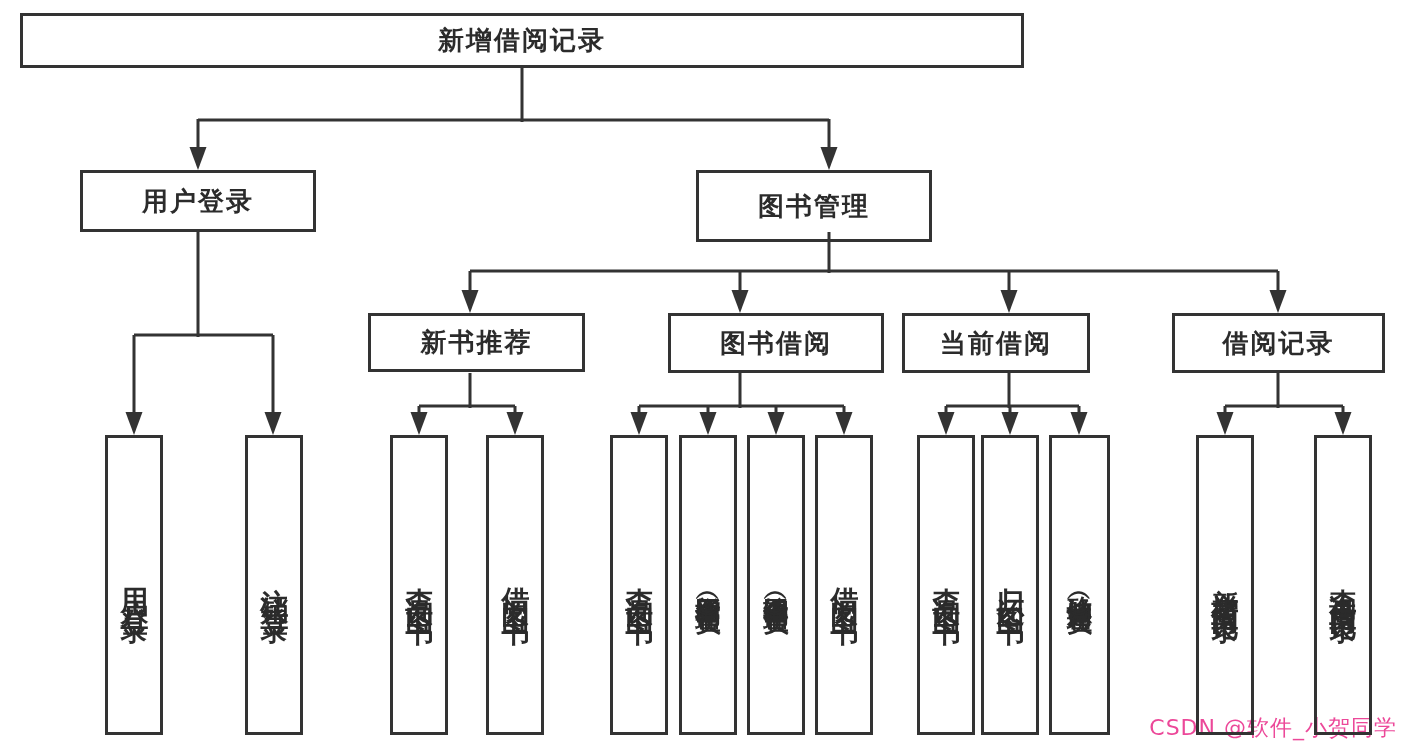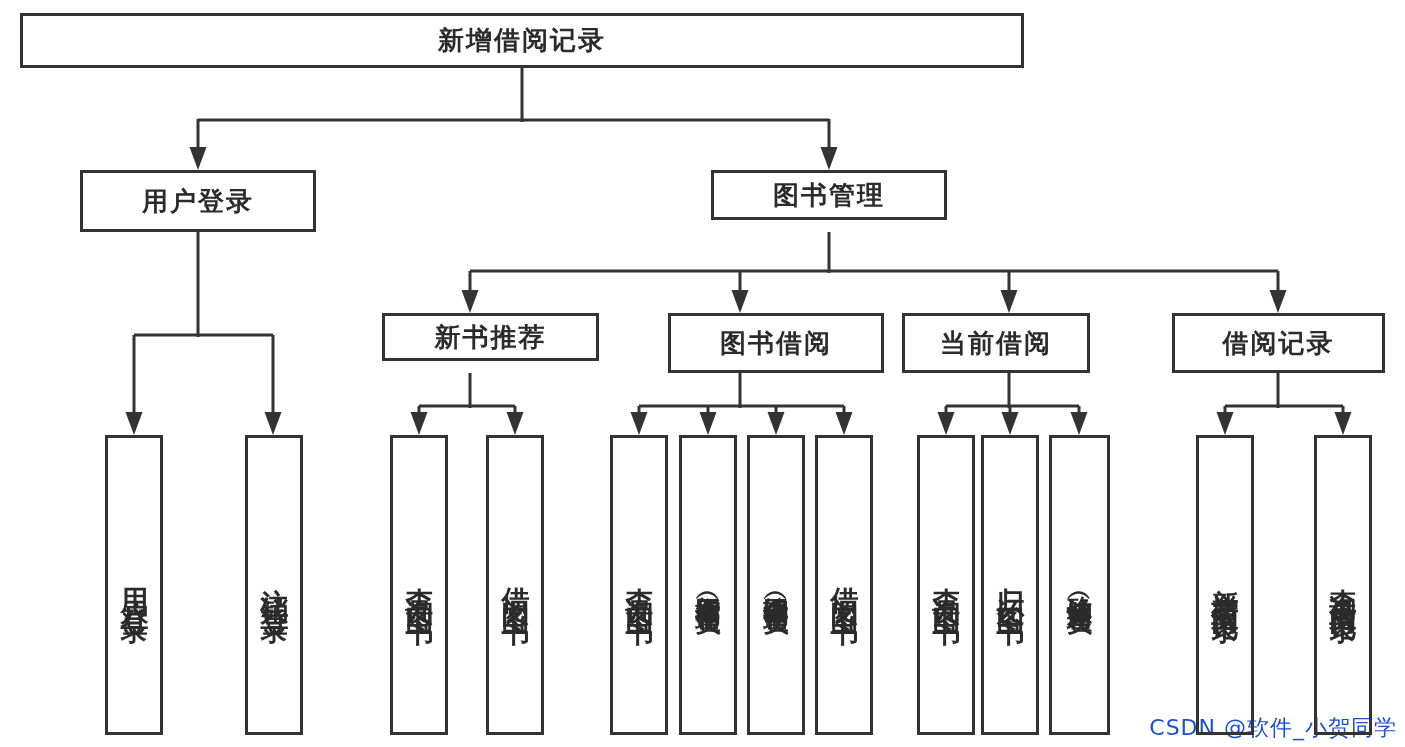--- a/index.html
+++ b/index.html
@@ -16,21 +16,21 @@
   .vbox{
     position:absolute;box-sizing:border-box;border:3px solid #333333;background:transparent;
     display:flex;align-items:center;justify-content:center;z-index:2;font-weight:600;
   }
   .vbox span{writing-mode:vertical-rl;text-orientation:mixed;display:block;}
   .v4 span{font-size:28px;letter-spacing:10px;}
   .v6 span{font-size:27px;letter-spacing:6px;}
   .v9 span{font-size:25px;letter-spacing:2px;}
   .watermark{
     position:absolute;right:8px;bottom:4px;z-index:0;
-    font-size:22px;color:#1d4ed8;letter-spacing:1px;white-space:nowrap;
+    font-size:22px;color:#ec4899;letter-spacing:1px;white-space:nowrap;
   }
 </style>
 </head>
 <body>
 
 <div id="canvas">
 
   <svg id="connectors" width="1405" height="747" viewBox="0 0 1405 747" aria-hidden="true">
     <path d="M522 68 V122
              M198 120 H829  M198 119 V150  M829 119 V150
@@ -59,23 +59,23 @@
         <polygon points="1001.5,412 1018.5,412 1010,435"></polygon>
         <polygon points="1070.5,412 1087.5,412 1079,435"></polygon>
         <polygon points="1216.5,412 1233.5,412 1225,435"></polygon>
         <polygon points="1334.5,412 1351.5,412 1343,435"></polygon>
       </g>
   </svg>
 
   <div class="box" style="left:20px;top:13px;width:1004px;height:55px;">新增借阅记录</div>
 
   <div class="box" style="left:80px;top:170px;width:236px;height:62px;">用户登录</div>
-  <div class="box" style="left:711px;top:170px;width:236px;height:50px;">图书管理</div>
+  <div class="box" style="left:696px;top:170px;width:236px;height:72px;">图书管理</div>
 
-  <div class="box" style="left:382px;top:313px;width:217px;height:48px;">新书推荐</div>
+  <div class="box" style="left:368px;top:313px;width:217px;height:59px;">新书推荐</div>
   <div class="box" style="left:668px;top:313px;width:216px;height:60px;">图书借阅</div>
   <div class="box" style="left:902px;top:313px;width:188px;height:60px;">当前借阅</div>
   <div class="box" style="left:1172px;top:313px;width:213px;height:60px;font-family:Liberation Mono, monospace;">借阅记录</div>
 
   <div class="vbox v4" style="left:105px;top:435px;width:58px;height:300px;">
     <span>用户登录</span>
   </div>
   <div class="vbox v4" style="left:245px;top:435px;width:58px;height:300px;">
     <span>注销登录</span>
   </div>

